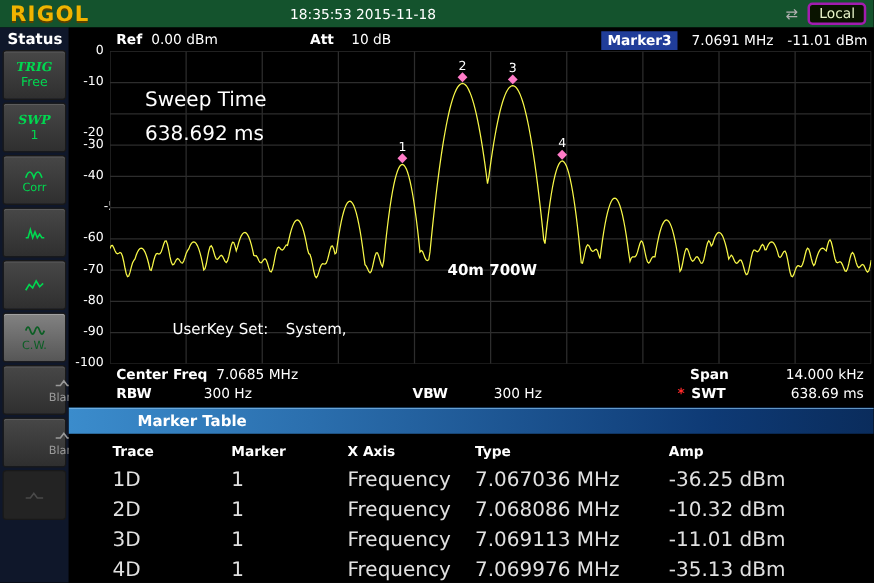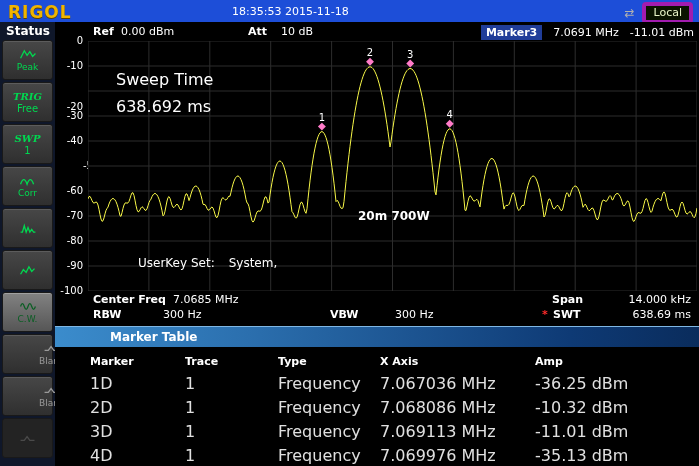--- a/index.html
+++ b/index.html
@@ -1,26 +1,26 @@
 <!DOCTYPE html>
 <html><head>
 <meta charset="utf-8">
 <style>
   * { margin:0; padding:0; box-sizing:border-box; }
   body { background:#111; font-family:"DejaVu Sans", sans-serif; }
   .screen { position:relative; width:699px; height:466px; background:#000; overflow:hidden; }
 
   
-  .topbar { position:absolute; left:0; top:0; width:699px; height:22px; background:#1d4ed8; }
+  .topbar { position:absolute; left:0; top:0; width:699px; height:22px; background:#14532d; }
   .logo { position:absolute; left:8px; top:2px; font-size:17px; font-weight:900; letter-spacing:1px;
           color:#f0b400; text-shadow:0 1px 0 #5a4200; }
   .timestamp { position:absolute; left:232px; top:5px; font-size:11px; color:#fff; }
   .topright { position:absolute; right:6px; top:2px; display:flex; align-items:center; gap:8px; }
   .conn-icon { color:#b0b0b0; font-size:12px; line-height:16px; }
-  .local-btn { border:4px solid #a21caf; border-radius:4px; color:#e9f5c8; font-size:11px;
+  .local-btn { border:2px solid #a21caf; border-radius:4px; color:#e9f5c8; font-size:11px;
                line-height:14px; padding:0 7px; background:#0a1400; }
 
   
   .sidebar { position:absolute; left:0; top:22px; width:55px; height:456px; background:#0f172a; }
   .sidebar-title { color:#fff; font-size:12px; font-weight:bold; padding:2px 0 0 6px; height:16px; }
   .sb-item { width:51px; height:40px; margin:2px; border-radius:3px; border:1px solid #191919;
              background:linear-gradient(#474747,#2f2f2f); box-shadow:inset 0 1px 0 #5c5c5c;
              display:flex; flex-direction:column; align-items:center; justify-content:center; gap:1px; }
   .sb-item.normal { color:#00d850; }
   .sb-item.dim    { color:#9a9a9a;padding-left:48px; }
@@ -86,28 +86,20 @@
     <div class="timestamp">18:35:53 2015-11-18</div>
     <div class="topright">
       <span class="conn-icon">⇄</span>
       <span class="local-btn">Local</span>
     </div>
   </div>
 
   <div class="sidebar">
     <div class="sidebar-title">Status</div>
     <div id="sidebar-items">
-        <div class="sb-item normal">
-          <svg class="sb-icon" viewBox="0 0 18 14">
-            <g fill="none" stroke-width="1.4">
-              <polyline points="1,11 5,3 8,8 11,4 14,9 17,6"></polyline>
-            </g>
-          </svg>
-          <div class="sb-label">Peak</div>
-        </div>
         <div class="sb-item normal">
           <div class="sb-trig">TRIG</div>
           <div class="sb-sub">Free</div>
         </div>
         <div class="sb-item normal">
           <div class="sb-trig">SWP</div>
           <div class="sb-sub">1</div>
         </div>
         <div class="sb-item normal">
           <svg class="sb-icon" viewBox="0 0 18 14">
@@ -222,21 +214,21 @@
           <text x="233.9" y="79.6" fill="#ffffff" font-size="10" text-anchor="middle" font-family="DejaVu Sans, sans-serif">1</text>
           <rect x="-2.8" y="-2.8" width="5.6" height="5.6" fill="#ff7bc8" transform="translate(282.0,20.8) rotate(45)"></rect>
           <text x="282.0" y="14.8" fill="#ffffff" font-size="10" text-anchor="middle" font-family="DejaVu Sans, sans-serif">2</text>
           <rect x="-2.8" y="-2.8" width="5.6" height="5.6" fill="#ff7bc8" transform="translate(322.2,22.5) rotate(45)"></rect>
           <text x="322.2" y="16.5" fill="#ffffff" font-size="10" text-anchor="middle" font-family="DejaVu Sans, sans-serif">3</text>
           <rect x="-2.8" y="-2.8" width="5.6" height="5.6" fill="#ff7bc8" transform="translate(361.7,82.8) rotate(45)"></rect>
           <text x="361.7" y="76.8" fill="#ffffff" font-size="10" text-anchor="middle" font-family="DejaVu Sans, sans-serif">4</text>
         </svg>
       <div class="ov ov-sweep-l">Sweep Time</div>
       <div class="ov ov-sweep-v">638.692 ms</div>
-      <div class="ov ov-annot">20m 700W</div>
+      <div class="ov ov-annot">40m 700W</div>
       <div class="ov ov-userkey">
         <span>UserKey Set:</span><span class="uv">System,</span>
       </div>
     </div>
 
     <div class="foot-row row1">
       <span class="lbl cf-l">Center Freq</span>
       <span class="val cf-v">7.0685 MHz</span>
       <span class="lbl span-l">Span</span>
       <span class="val span-v">14.000 kHz</span>
@@ -248,24 +240,24 @@
       <span class="val vbw-v">300 Hz</span>
       <span class="swt-star">*</span>
       <span class="lbl swt-l">SWT</span>
       <span class="val swt-v">638.69 ms</span>
     </div>
 
     <div class="mt-bar">
       <span>Marker Table</span>
     </div>
     <div class="mt-grid" id="mt-grid">
+        <div class="mt-h">Trace</div>
         <div class="mt-h">Marker</div>
-        <div class="mt-h">Trace</div>
+        <div class="mt-h">X Axis</div>
         <div class="mt-h">Type</div>
-        <div class="mt-h">X Axis</div>
         <div class="mt-h">Amp</div>
         <div class="mt-c">1D</div>
         <div class="mt-c">1</div>
         <div class="mt-c">Frequency</div>
         <div class="mt-c">7.067036 MHz</div>
         <div class="mt-c">-36.25 dBm</div>
         <div class="mt-c">2D</div>
         <div class="mt-c">1</div>
         <div class="mt-c">Frequency</div>
         <div class="mt-c">7.068086 MHz</div>

